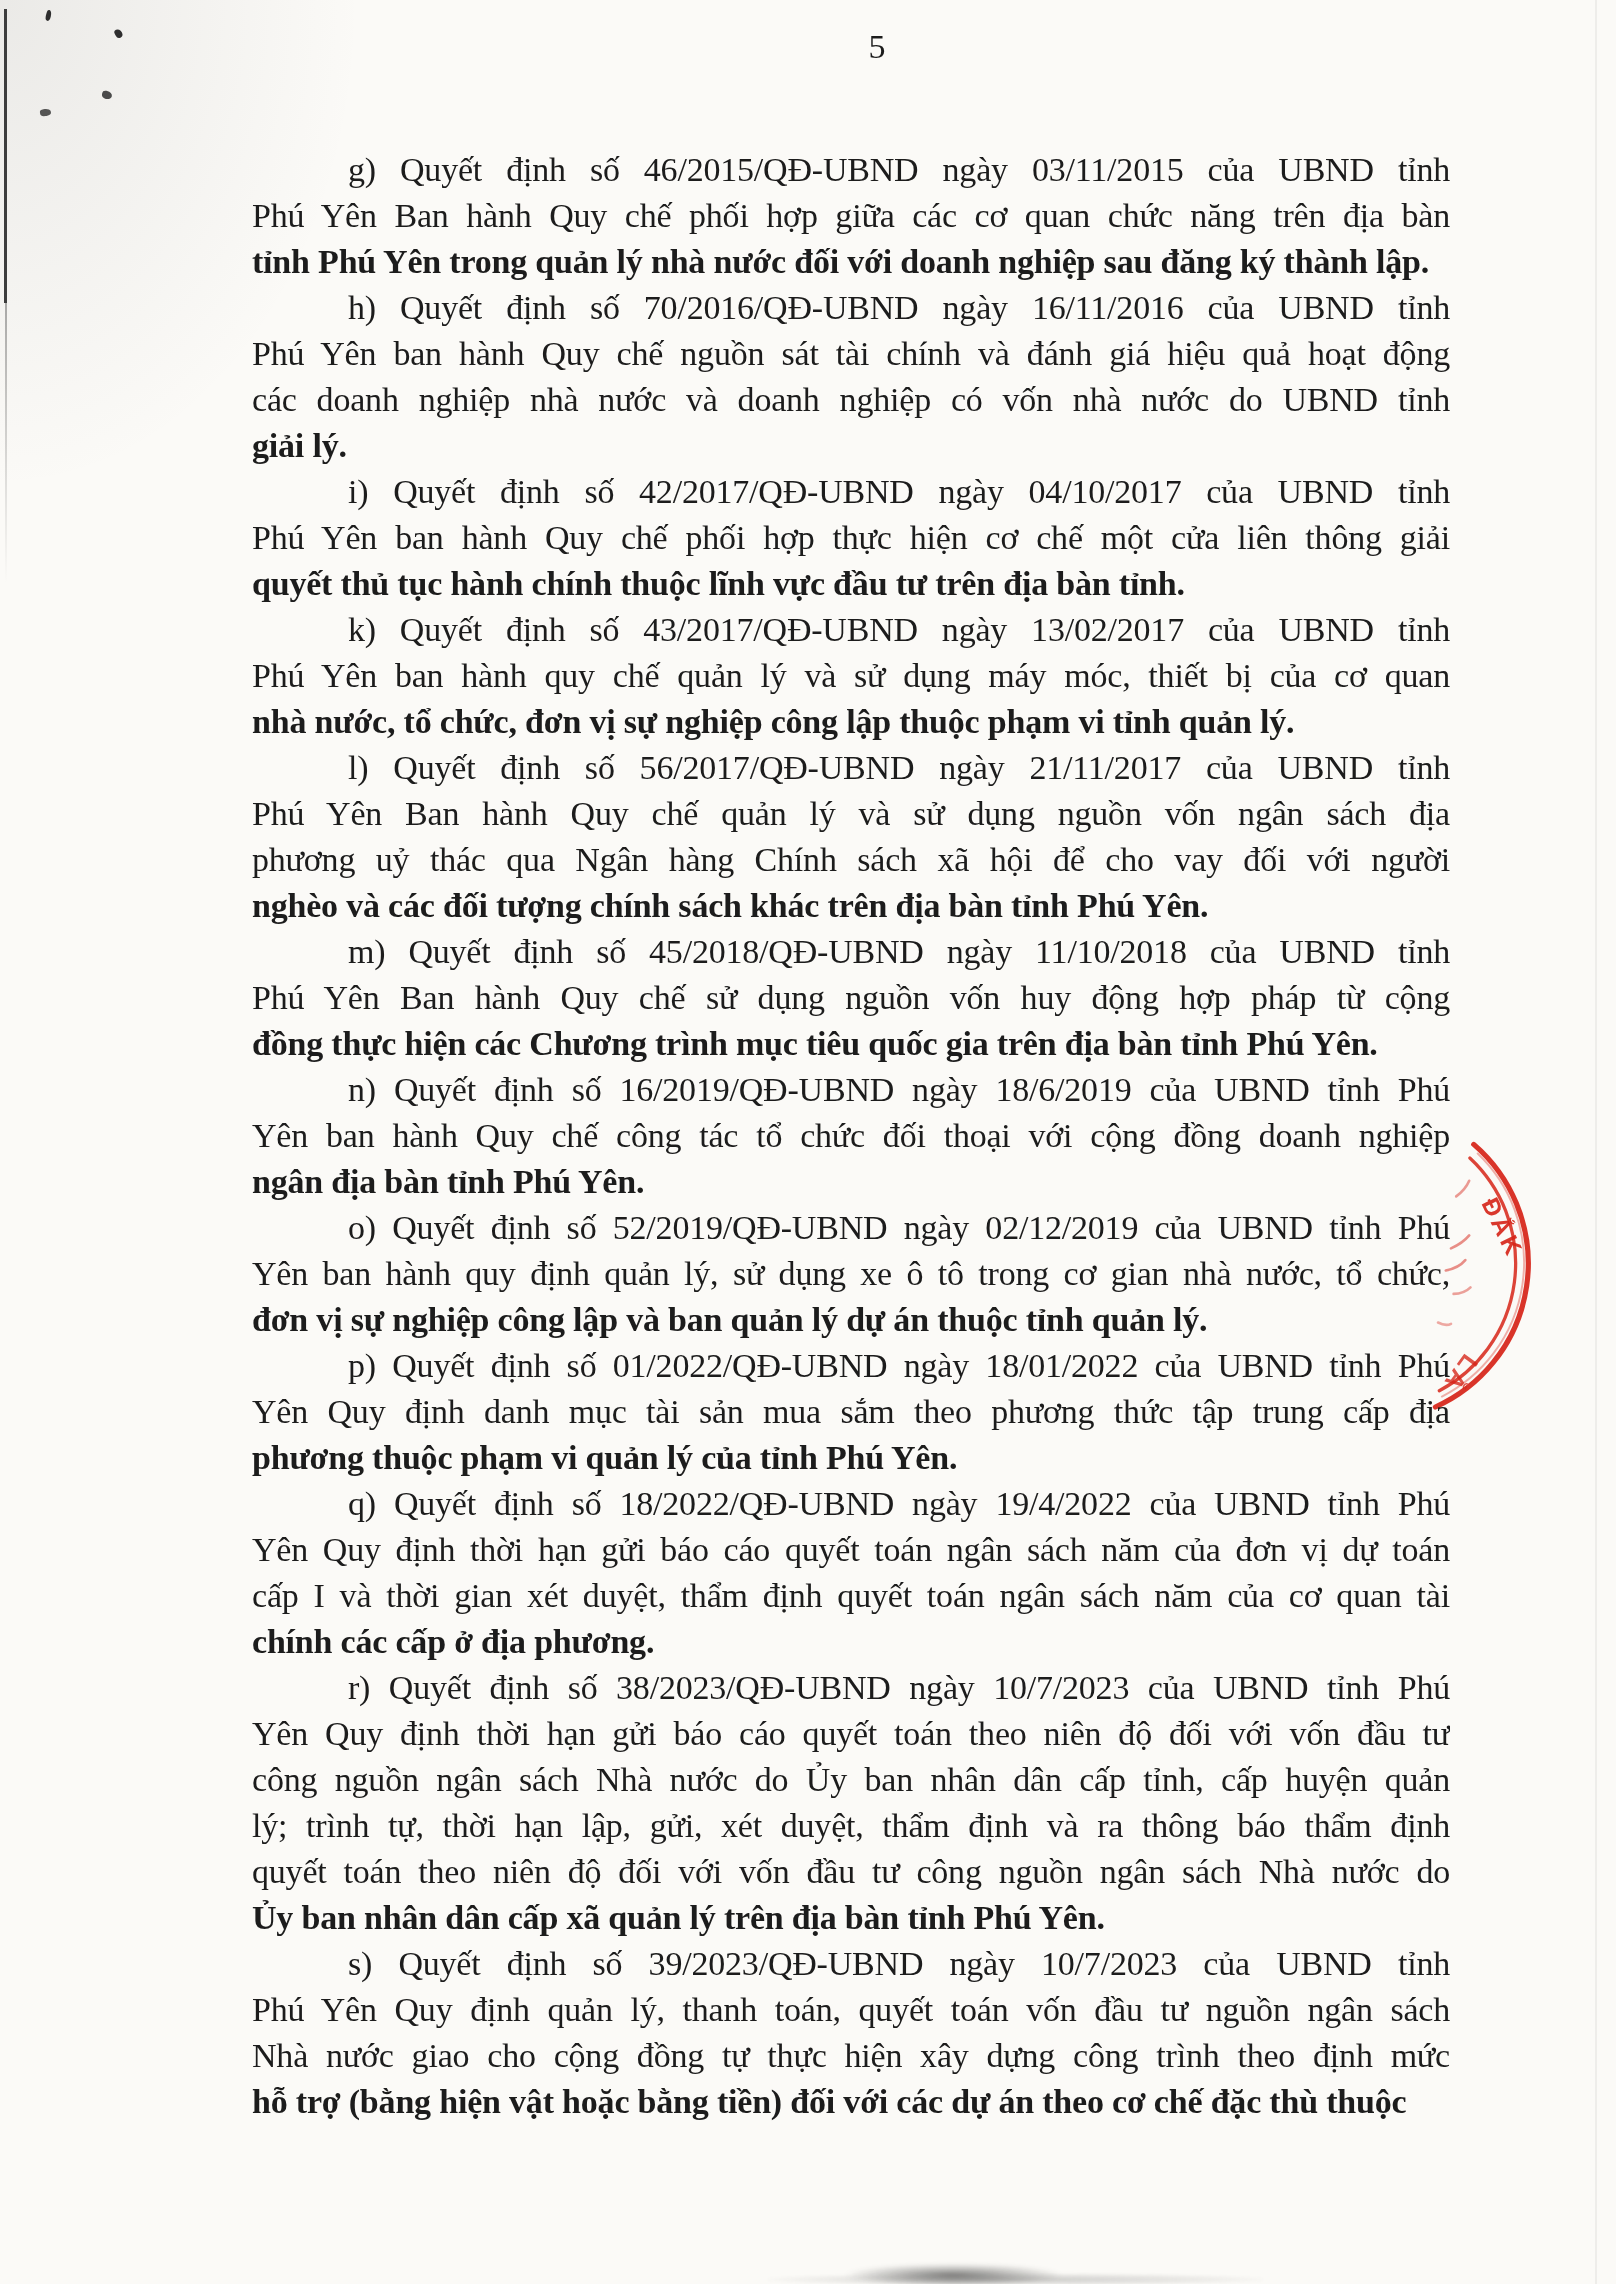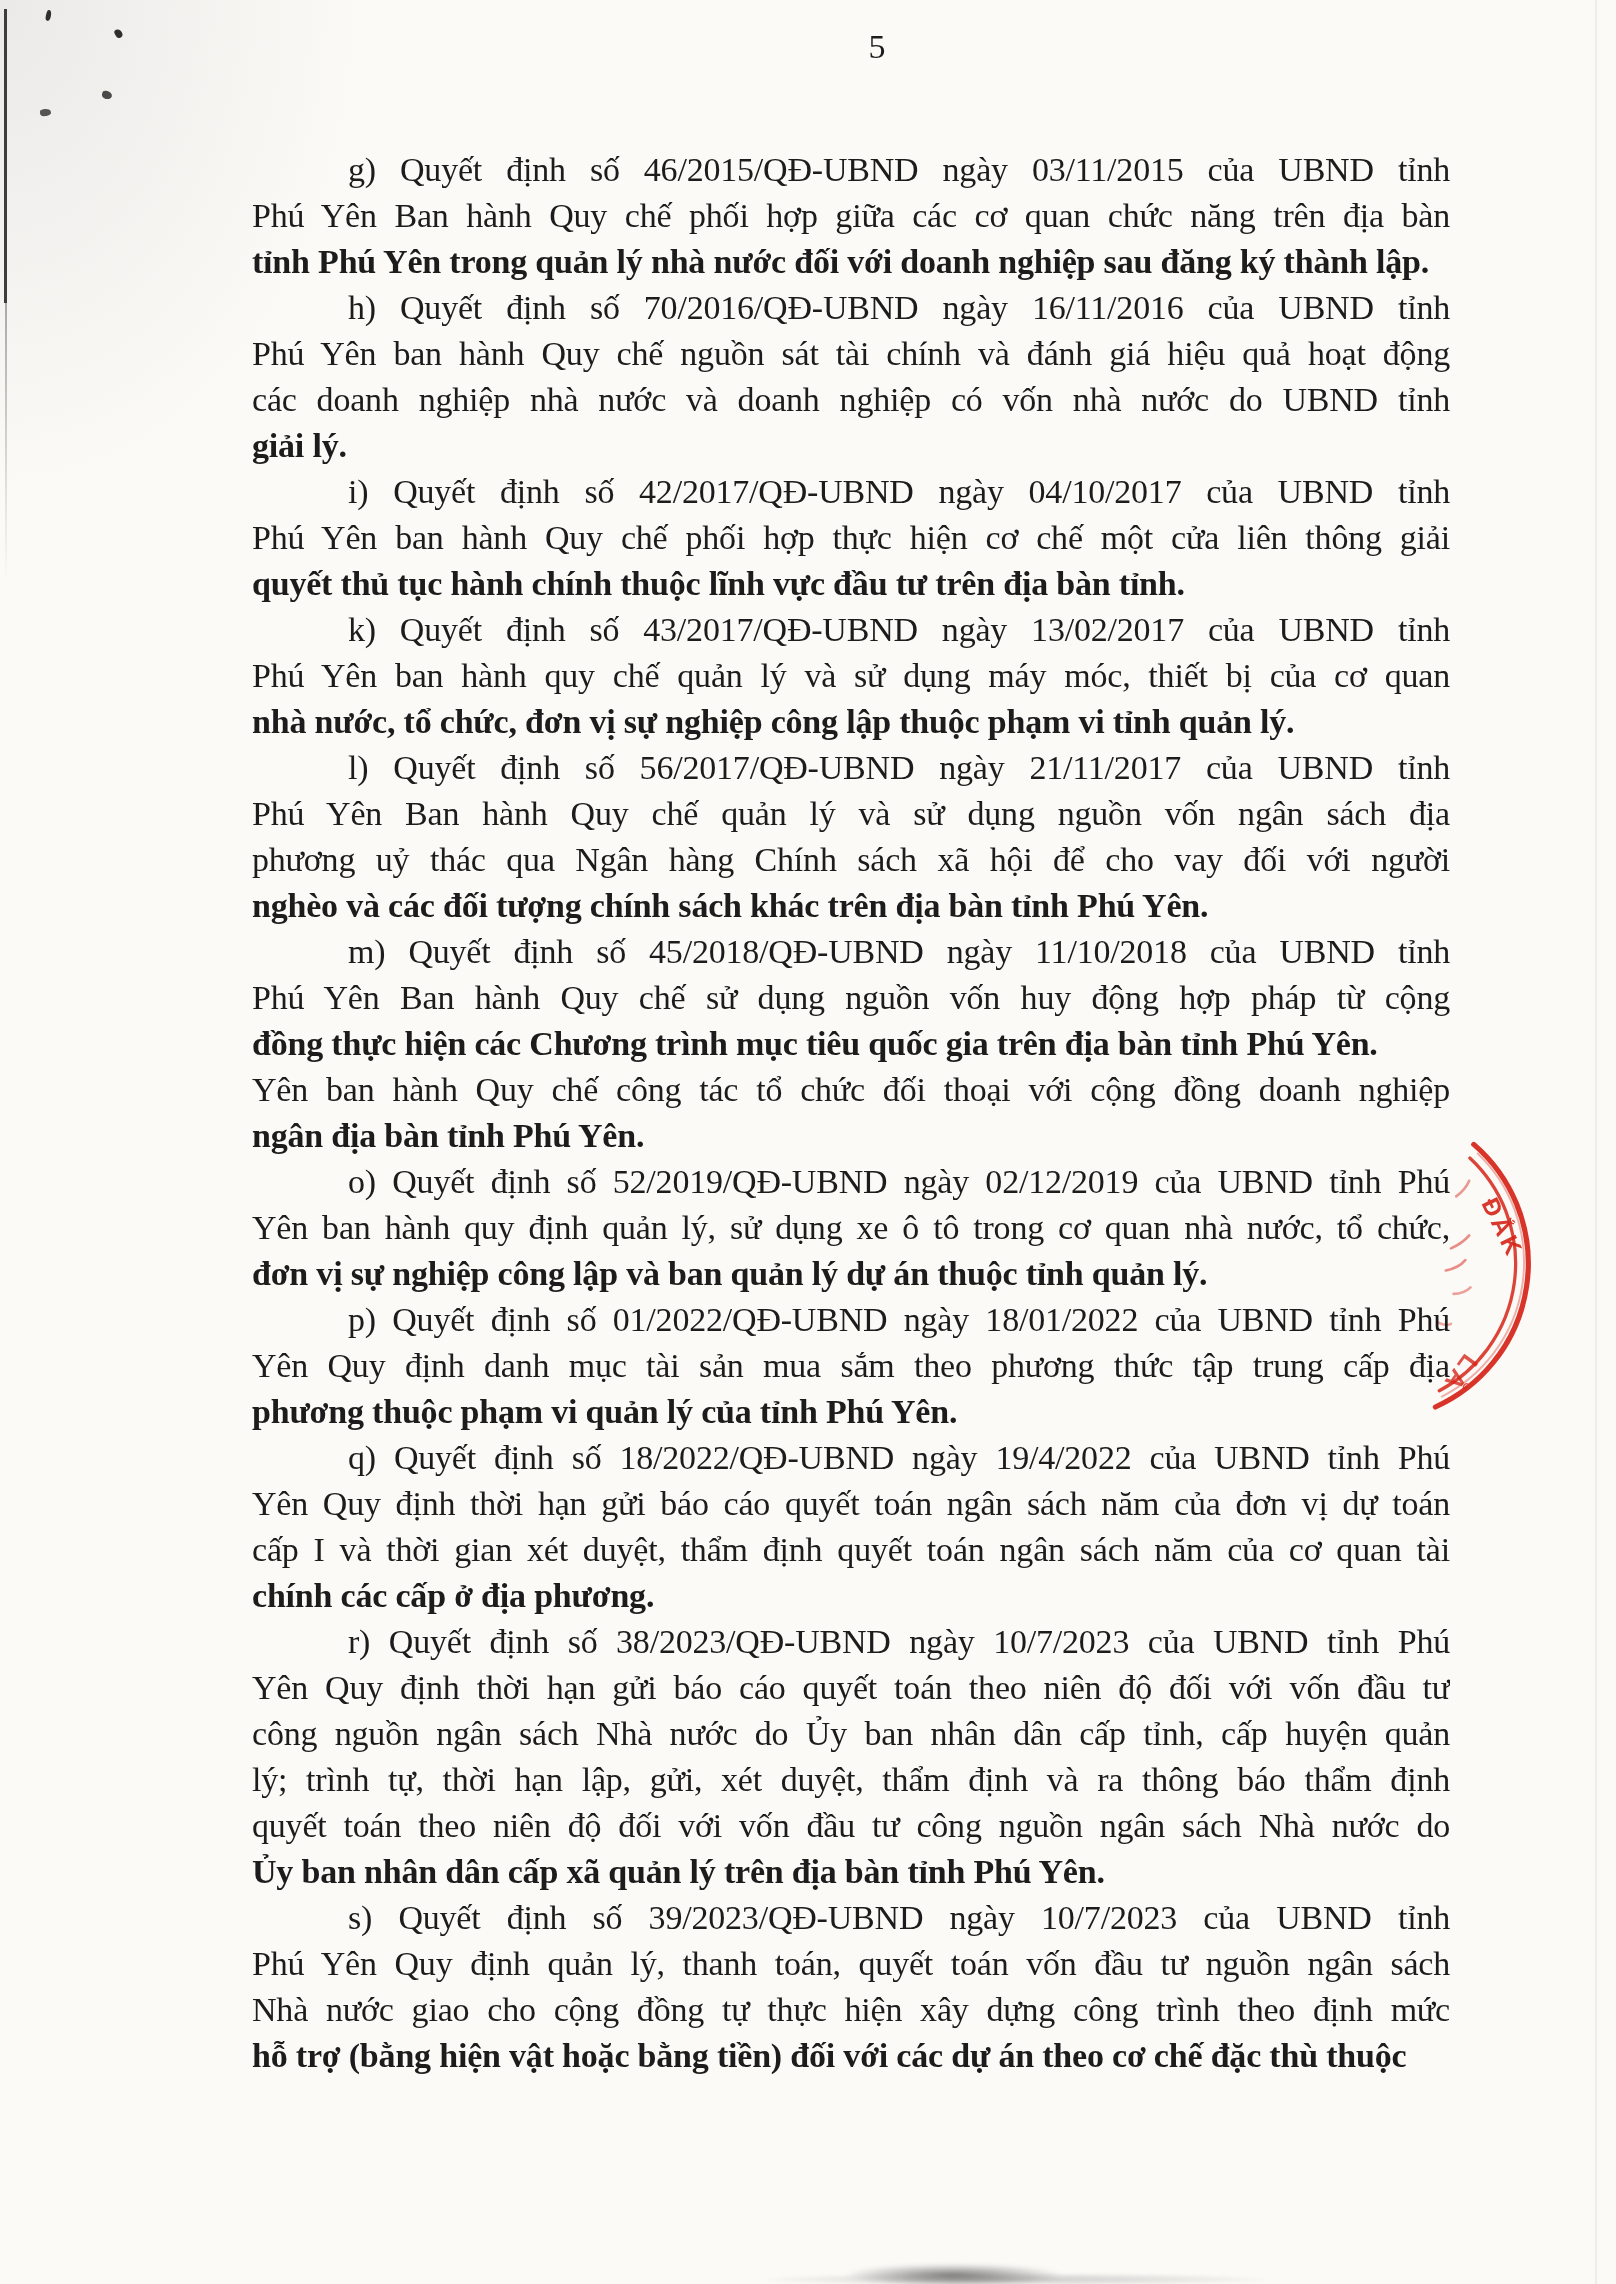--- a/index.html
+++ b/index.html
@@ -93,24 +93,25 @@
       <div class="ln first">k) Quyết định số 43/2017/QĐ-UBND ngày 13/02/2017 của UBND tỉnh</div>
       <div class="ln">Phú Yên ban hành quy chế quản lý và sử dụng máy móc, thiết bị của cơ quan</div>
       <div class="ln last">nhà nước, tổ chức, đơn vị sự nghiệp công lập thuộc phạm vi tỉnh quản lý.</div>
       <div class="ln first">l) Quyết định số 56/2017/QĐ-UBND ngày 21/11/2017 của UBND tỉnh</div>
       <div class="ln">Phú Yên Ban hành Quy chế quản lý và sử dụng nguồn vốn ngân sách địa</div>
       <div class="ln">phương uỷ thác qua Ngân hàng Chính sách xã hội để cho vay đối với người</div>
       <div class="ln last">nghèo và các đối tượng chính sách khác trên địa bàn tỉnh Phú Yên.</div>
       <div class="ln first">m) Quyết định số 45/2018/QĐ-UBND ngày 11/10/2018 của UBND tỉnh</div>
       <div class="ln">Phú Yên Ban hành Quy chế sử dụng nguồn vốn huy động hợp pháp từ cộng</div>
       <div class="ln last">đồng thực hiện các Chương trình mục tiêu quốc gia trên địa bàn tỉnh Phú Yên.</div>
+      <div class="ln first">n) Quyết định số 16/2019/QĐ-UBND ngày 18/6/2019 của UBND tỉnh Phú</div>
       <div class="ln">Yên ban hành Quy chế công tác tổ chức đối thoại với cộng đồng doanh nghiệp</div>
       <div class="ln last">ngân địa bàn tỉnh Phú Yên.</div>
       <div class="ln first">o) Quyết định số 52/2019/QĐ-UBND ngày 02/12/2019 của UBND tỉnh Phú</div>
-      <div class="ln">Yên ban hành quy định quản lý, sử dụng xe ô tô trong cơ quan nhà nước, tổ chức,</div>
+      <div class="ln">Yên ban hành quy định quản lý, sử dụng xe ô tô trong cơ gian nhà nước, tổ chức,</div>
       <div class="ln last">đơn vị sự nghiệp công lập và ban quản lý dự án thuộc tỉnh quản lý.</div>
       <div class="ln first">p) Quyết định số 01/2022/QĐ-UBND ngày 18/01/2022 của UBND tỉnh Phú</div>
       <div class="ln">Yên Quy định danh mục tài sản mua sắm theo phương thức tập trung cấp địa</div>
       <div class="ln last">phương thuộc phạm vi quản lý của tỉnh Phú Yên.</div>
       <div class="ln first">q) Quyết định số 18/2022/QĐ-UBND ngày 19/4/2022 của UBND tỉnh Phú</div>
       <div class="ln">Yên Quy định thời hạn gửi báo cáo quyết toán ngân sách năm của đơn vị dự toán</div>
       <div class="ln">cấp I và thời gian xét duyệt, thẩm định quyết toán ngân sách năm của cơ quan tài</div>
       <div class="ln last">chính các cấp ở địa phương.</div>
       <div class="ln first">r) Quyết định số 38/2023/QĐ-UBND ngày 10/7/2023 của UBND tỉnh Phú</div>
       <div class="ln">Yên Quy định thời hạn gửi báo cáo quyết toán theo niên độ đối với vốn đầu tư</div>

